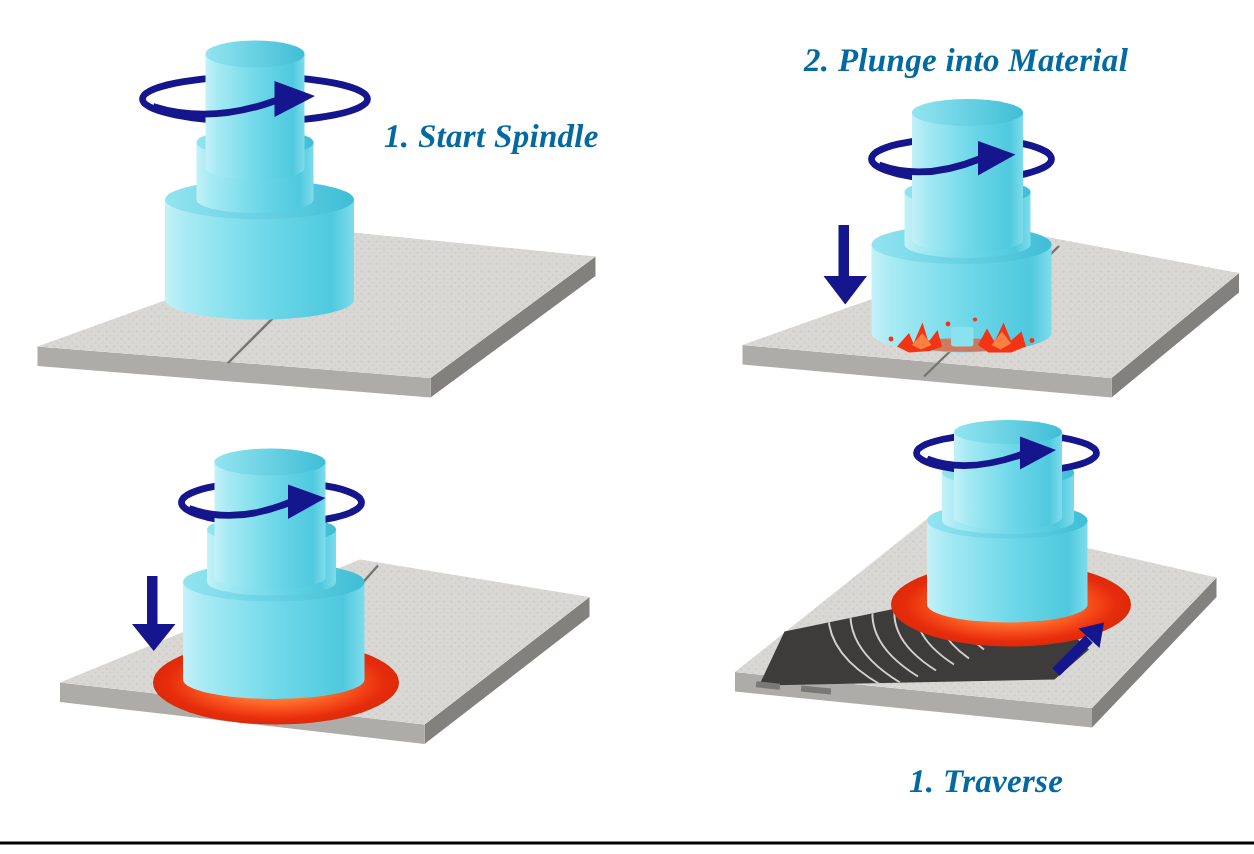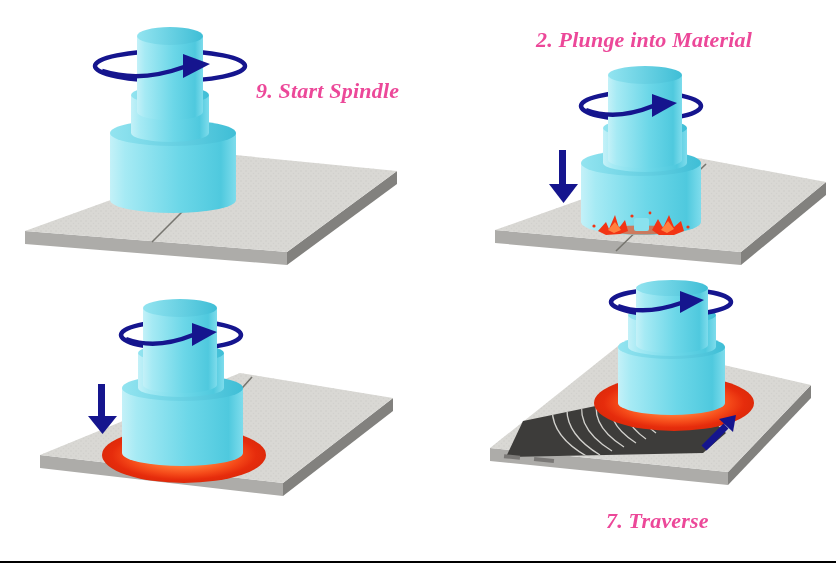--- a/index.html
+++ b/index.html
@@ -1,21 +1,21 @@
 <!DOCTYPE html>
 <html><head>
 <meta charset="utf-8">
 <style>
   html,body{margin:0;padding:0;background:#ffffff;}
   #stage{position:relative;width:836px;height:569px;background:#ffffff;overflow:hidden;
          font-family:"Liberation Serif",serif;}
   .panel{position:absolute;}
   .panel svg{display:block;overflow:visible;}
   .step-label{position:absolute;white-space:nowrap;font-style:italic;font-weight:bold;
-              font-size:22px;color:#ec4899;letter-spacing:.2px;}
+              font-size:22px;color:#0369a1;letter-spacing:.2px;}
   #bottom-rule{position:absolute;left:0;top:561px;width:836px;height:2px;background:#000;}
 </style>
 </head>
 <body>
 
 <div id="stage">
 
   <svg width="0" height="0" style="position:absolute">
     <defs>
       <linearGradient id="cylGrad" x1="0" y1="0" x2="1" y2="0">
@@ -190,18 +190,18 @@
           <polygon points="262,6 262,28 286,15" fill="#15158e"></polygon>
         </g>
       </g>
       <g>
         <line x1="286" y1="163" x2="308" y2="141" stroke="#15158e" stroke-width="7"></line>
         <polygon points="318,130 315,147 301,134" fill="#15158e"></polygon>
       </g>
     </svg>
   </div>
 
-  <div class="step-label" style="left:256px;top:78px">9. Start Spindle</div>
+  <div class="step-label" style="left:256px;top:78px">1. Start Spindle</div>
   <div class="step-label" style="left:536px;top:27px">2. Plunge into Material</div>
-  <div class="step-label" style="left:606px;top:508px">7. Traverse</div>
+  <div class="step-label" style="left:606px;top:508px">1. Traverse</div>
 
   <div id="bottom-rule"></div>
 </div>
 
 </body></html>

